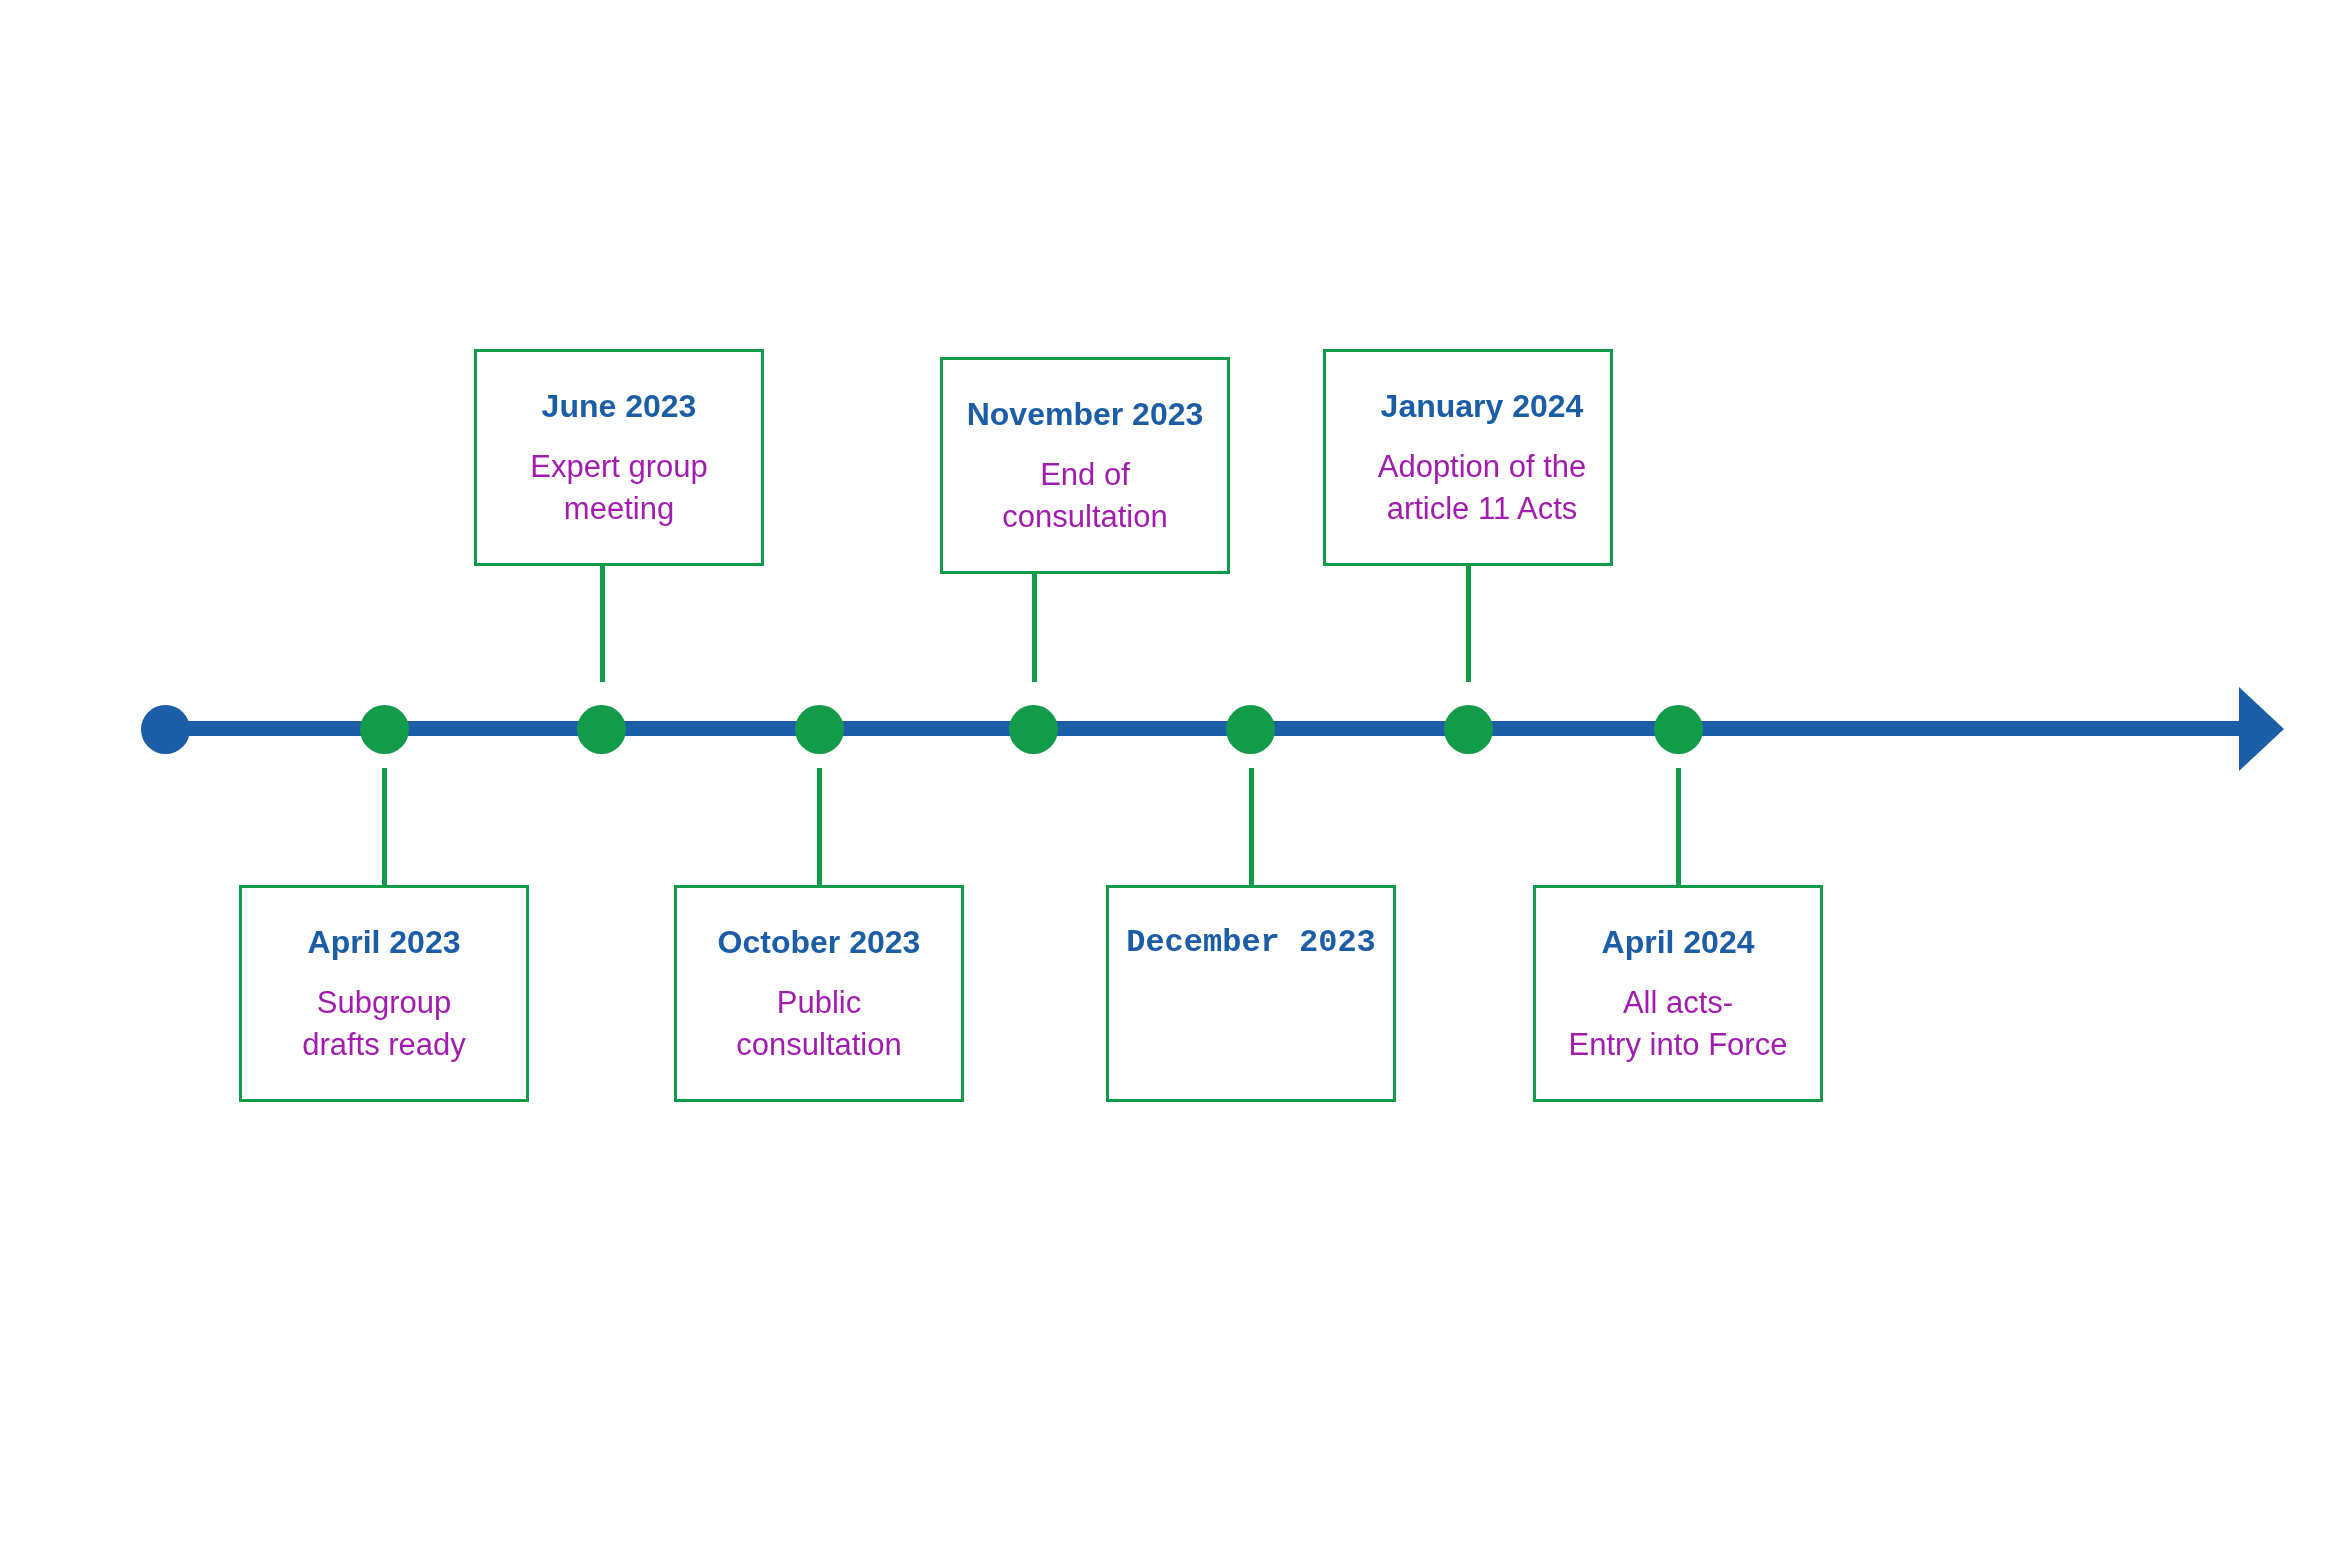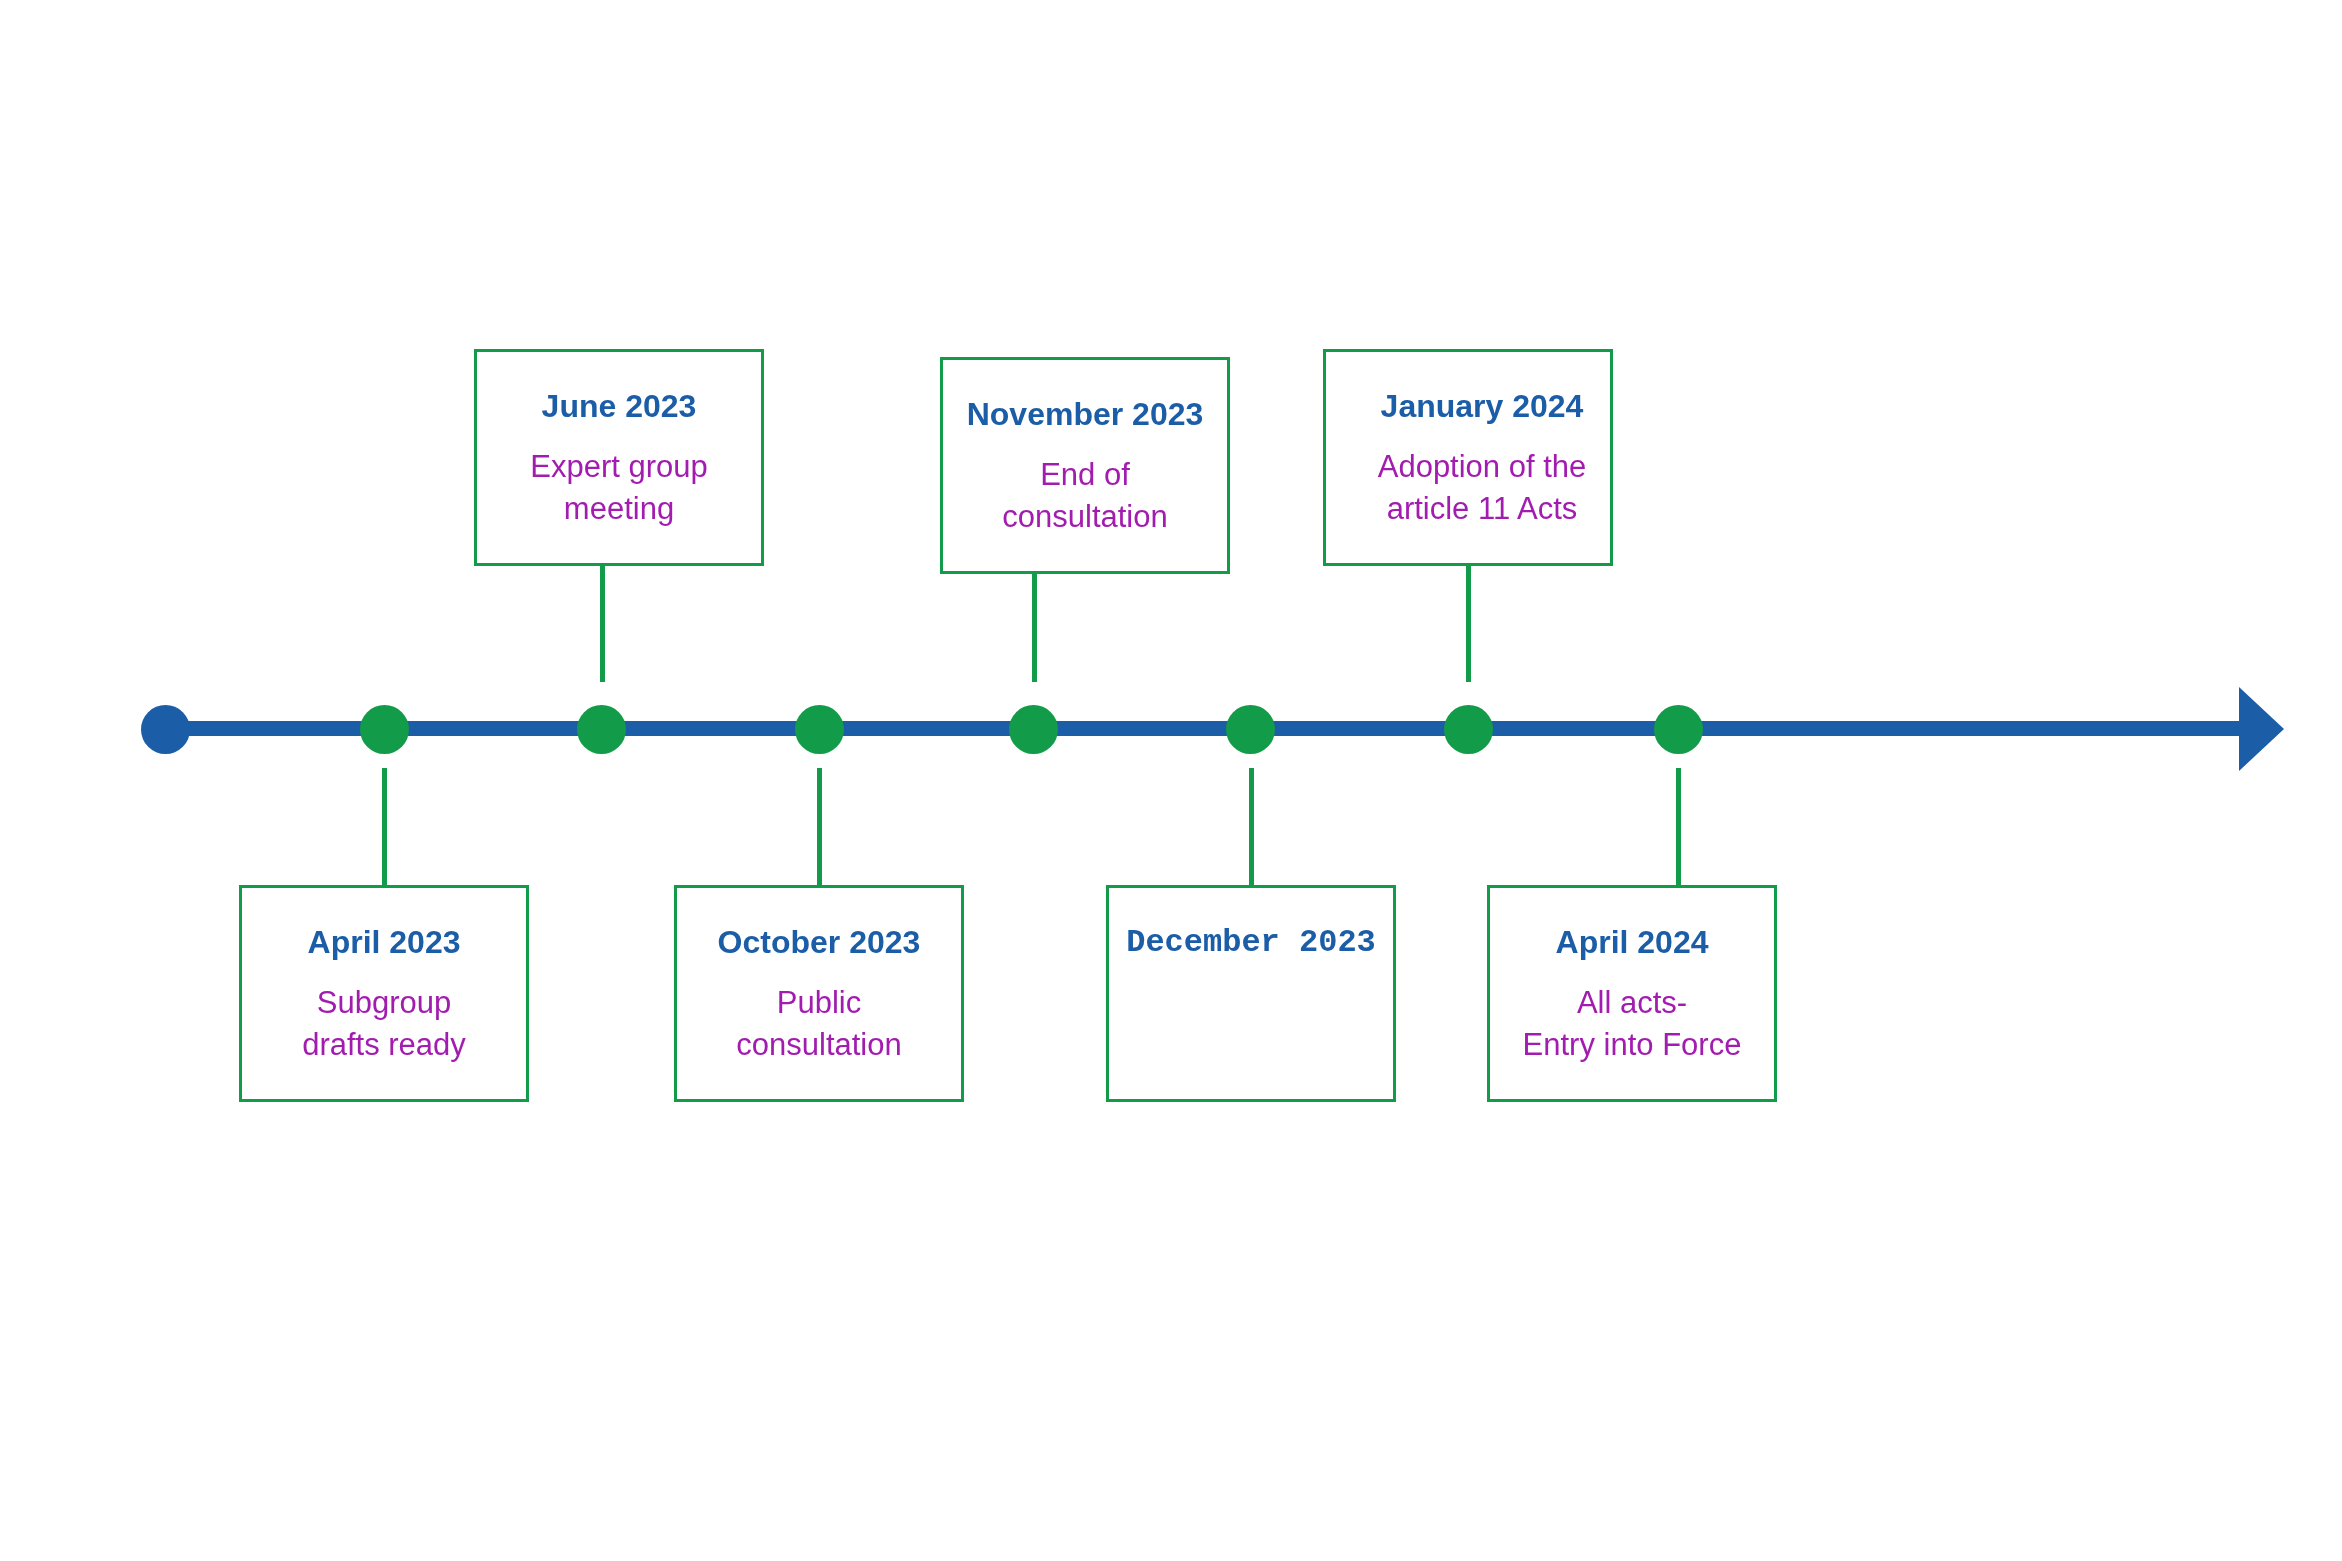--- a/index.html
+++ b/index.html
@@ -82,21 +82,21 @@
     text-align: center;
   }
   .event-box.above { top: 349px; }
   .event-box.below { top: 885px; }
   .event-box.b0 { left: 239px; }
   .event-box.b1 { left: 456px; margin-left: 18px; }
   .event-box.b2 { left: 674px; }
   .event-box.b3 { left: 940px; margin-top: 8px; }
   .event-box.b4 { left: 1106px; font-family: Liberation Mono, monospace; }
   .event-box.b5 { left: 1323px; padding-left: 28px; }
-  .event-box.b6 { left: 1487px; }
+  .event-box.b6 { left: 1533px; }
 
   .event-date {
     margin-top: 36px;
     font-size: 32px;
     font-weight: bold;
     color: #1b5da6;
     line-height: 37px;
   }
   .event-desc {
     margin-top: 20.6px;

